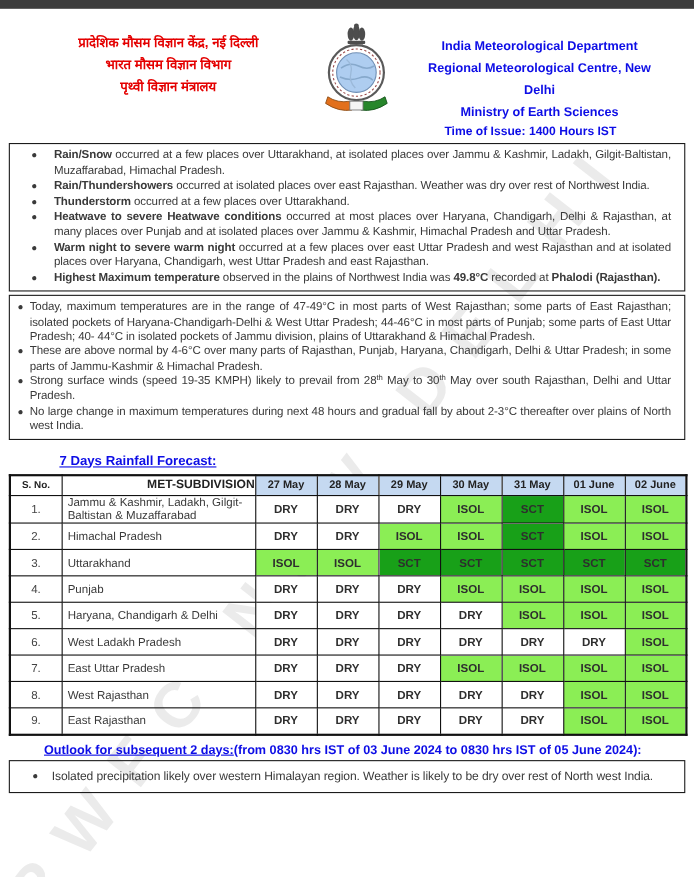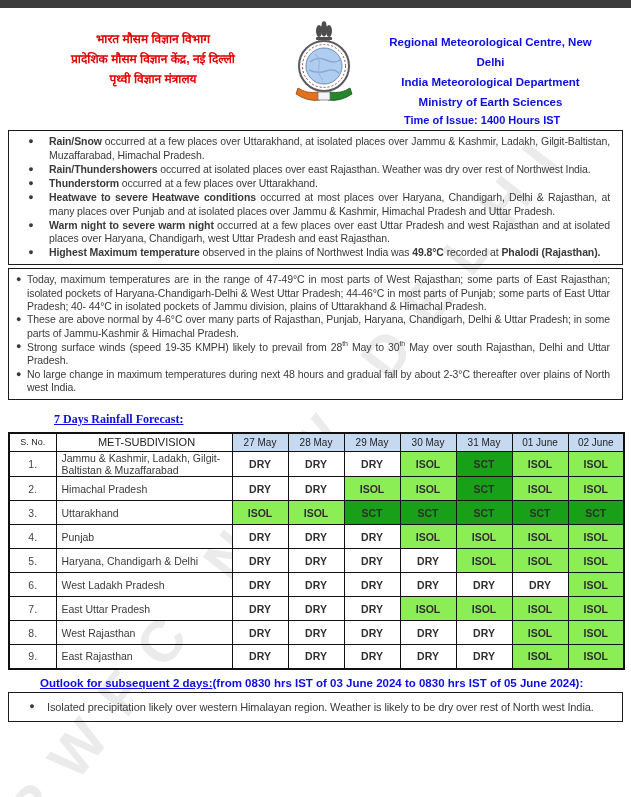--- a/index.html
+++ b/index.html
@@ -38,29 +38,29 @@
   .brow{display:flex;font-size:10.5px;line-height:1.32;letter-spacing:-0.1px;}
   .bmark{flex:0 0 36px;text-align:center;font-size:9px;padding-top:1px;}
   .bmark.narrow{flex:0 0 14px;text-align:left;padding-left:3px;}
   .btext{flex:1;text-align:justify;padding-right:4px;}
   .bold{font-weight:bold;}
   sup{font-size:7px;}
   .gwf-line{margin:5px 0 3px 64px;}
   .maxt-heading{margin:1px 0 1px 26px;font-size:12px;}
   .maxt-heading .colon{color:#222;}
   .box2 .brow{line-height:1.28;}
-  .rf-heading{margin:12px 2px 5px 54px;font-family:Liberation Serif, serif;}
+  .rf-heading{margin:12px 2px 5px 54px;}
   
   table{border-collapse:collapse;table-layout:fixed;margin:0 0 0 8px;
     border:2px solid #111;}
   col.c-sno{width:47px;} col.c-name{width:176px;} col.c-day{width:56px;}
   th,td{border:1.4px solid #111;overflow:hidden;}
-  thead th{height:19px;font-size:10px;font-weight:normal;color:#222;}
+  thead th{height:19px;font-size:10px;font-weight:bold;color:#222;}
   th.sno-h{font-size:9px;}
-  th.name-h{text-align:center;padding-left:5px;font-size:11px;}
+  th.name-h{text-align:right;padding-left:5px;font-size:11px;}
   th.date-h{background:var(--datehdr);}
   td{height:24px;font-size:10.5px;}
   td.sno{text-align:center;color:#444;}
   td.name{text-align:left;padding-left:5px;line-height:1.15;}
   td.val{text-align:center;font-weight:bold;color:#2e2e2e;}
   
   .outlook-line{margin:7px 0 3px 40px;font-size:11.5px;}
   .box3{padding:7px 8px;}
   .box3 .brow{font-size:11px;}
   .box3 .bmark{flex:0 0 30px;}
@@ -68,22 +68,22 @@
 </head>
 <body>
 
 <div class="topbar"></div>
 <div class="watermark">RWFC NEW DELHI</div>
 
 <div class="content">
 
   <div class="header-row">
     <div class="hindi-block">
+      <div>प्रादेशिक मौसम विज्ञान केंद्र, नई दिल्ली</div>
       <div>भारत मौसम विज्ञान विभाग</div>
-      <div>प्रादेशिक मौसम विज्ञान केंद्र, नई दिल्ली</div>
       <div>पृथ्वी विज्ञान मंत्रालय</div>
     </div>
     <div class="logo-wrap">
       <svg width="72" height="88" viewBox="0 0 72 88">
 
         <g fill="#4d4d4d">
           <rect x="28" y="17" width="16" height="3" rx="1"></rect>
           <ellipse cx="31" cy="11" rx="3" ry="6"></ellipse>
           <ellipse cx="36" cy="9.5" rx="3.2" ry="7"></ellipse>
           <ellipse cx="41" cy="11" rx="3" ry="6"></ellipse>
@@ -98,22 +98,22 @@
         <path d="M22 42 q8 -6 16 -2 q8 4 14 0" fill="none" stroke="#87a9cc" stroke-width="1.4"></path>
         <path d="M21 50 q9 4 17 1 q8 -3 13 2" fill="none" stroke="#87a9cc" stroke-width="1.4"></path>
         <path d="M27 34 q6 5 4 12 q-2 8 4 14" fill="none" stroke="#9bb9d9" stroke-width="1.2"></path>
 
         <path d="M8 74 q12 8 24 6 l-2 -8 q-11 2 -20 -4 z" fill="#e2701c" stroke="#8a4a12" stroke-width="0.8"></path>
         <path d="M64 74 q-12 8 -24 6 l2 -8 q11 2 20 -4 z" fill="#27862b" stroke="#14521a" stroke-width="0.8"></path>
         <rect x="30" y="72" width="12" height="8" fill="#f5f5f5" stroke="#777" stroke-width="0.8"></rect>
       </svg>
     </div>
     <div class="english-block">
+      <div>India Meteorological Department</div>
       <div>Regional Meteorological Centre, New Delhi</div>
-      <div>India Meteorological Department</div>
       <div>Ministry of Earth Sciences</div>
     </div>
   </div>
 
   <div class="dated-block">
     <div>Time of Issue: 1400 Hours IST</div>
   </div>
 
 
   <div class="box">

